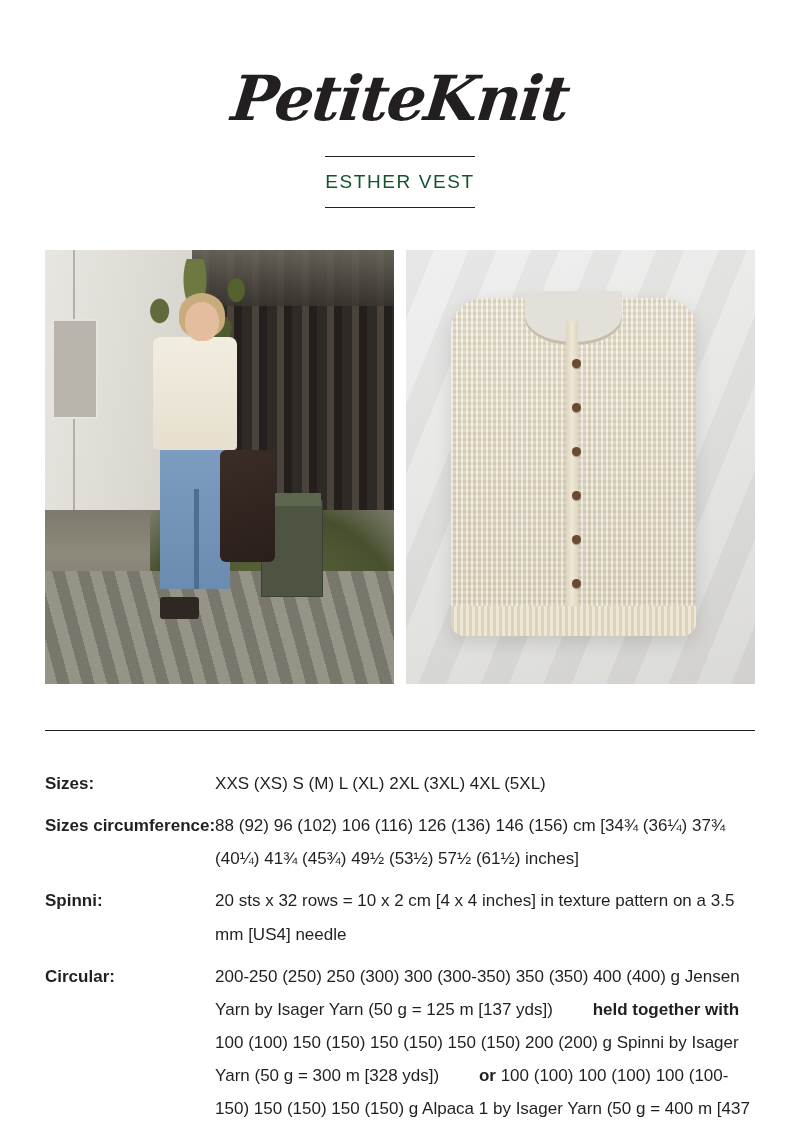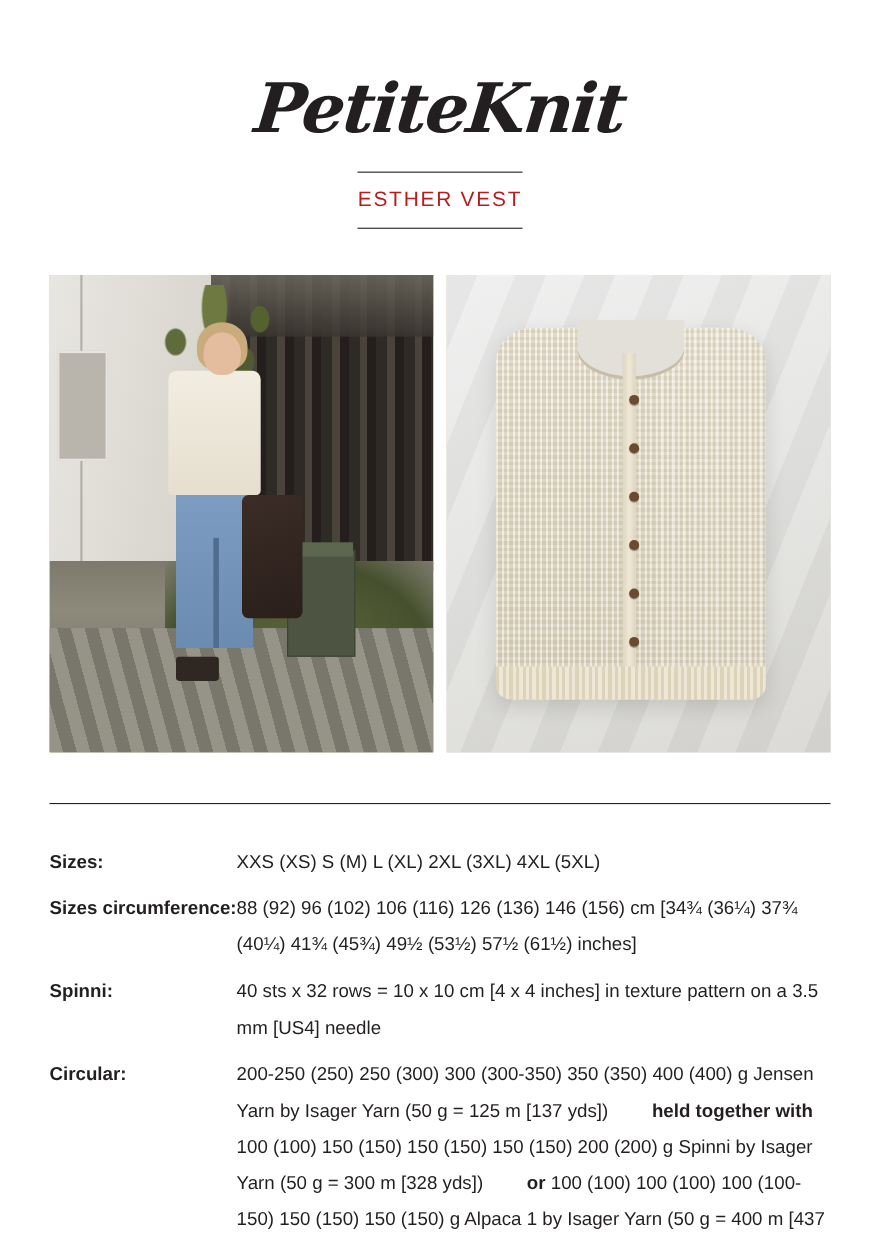--- a/index.html
+++ b/index.html
@@ -41,21 +41,21 @@
   .rule-top {
     width: 150px;
     height: 1px;
     background: #231f20;
     margin: 26px auto 0 auto;
   }
   .doc-title {
     text-align: center;
     font-size: 19px;
     letter-spacing: 1.6px;
-    color: #b91c1c;
+    color: #14532d;
     margin-top: 14px;
     font-weight: normal;
   }
   .rule-bot {
     width: 150px;
     height: 1px;
     background: #231f20;
     margin: 14px auto 0 auto;
   }
 
@@ -290,21 +290,21 @@
       <tr>
         <td class="label">Sizes:</td>
         <td class="value"><span>XXS (XS) S (M) L (XL) 2XL (3XL) 4XL (5XL)</span></td>
       </tr>
       <tr>
         <td class="label">Sizes circumference:</td>
         <td class="value"><span>88 (92) 96 (102) 106 (116) 126 (136) 146 (156) cm [34¾ (36¼) 37¾ (40¼) 41¾ (45¾) 49½ (53½) 57½ (61½) inches]</span></td>
       </tr>
       <tr>
         <td class="label">Spinni:</td>
-        <td class="value"><span>40 sts x 32 rows = 10 x 10 cm [4 x 4 inches] in texture pattern on a 3.5 mm [US4] needle</span></td>
+        <td class="value"><span>20 sts x 32 rows = 10 x 2 cm [4 x 4 inches] in texture pattern on a 3.5 mm [US4] needle</span></td>
       </tr>
       <tr>
         <td class="label">Circular:</td>
         <td class="value"><span>200-250 (250) 250 (300) 300 (300-350) 350 (350) 400 (400) g Jensen Yarn by Isager Yarn (50 g = 125 m [137 yds]) </span><b>held together with</b><span> 100 (100) 150 (150) 150 (150) 150 (150) 200 (200) g Spinni by Isager Yarn (50 g = 300 m [328 yds]) </span><b>or</b><span> 100 (100) 100 (100) 100 (100-150) 150 (150) 150 (150) g Alpaca 1 by Isager Yarn (50 g = 400 m [437 yds]). 6 buttons (Ø = 15 mm)</span></td>
       </tr>
     </tbody>
   </table>
 
 </div>
 

